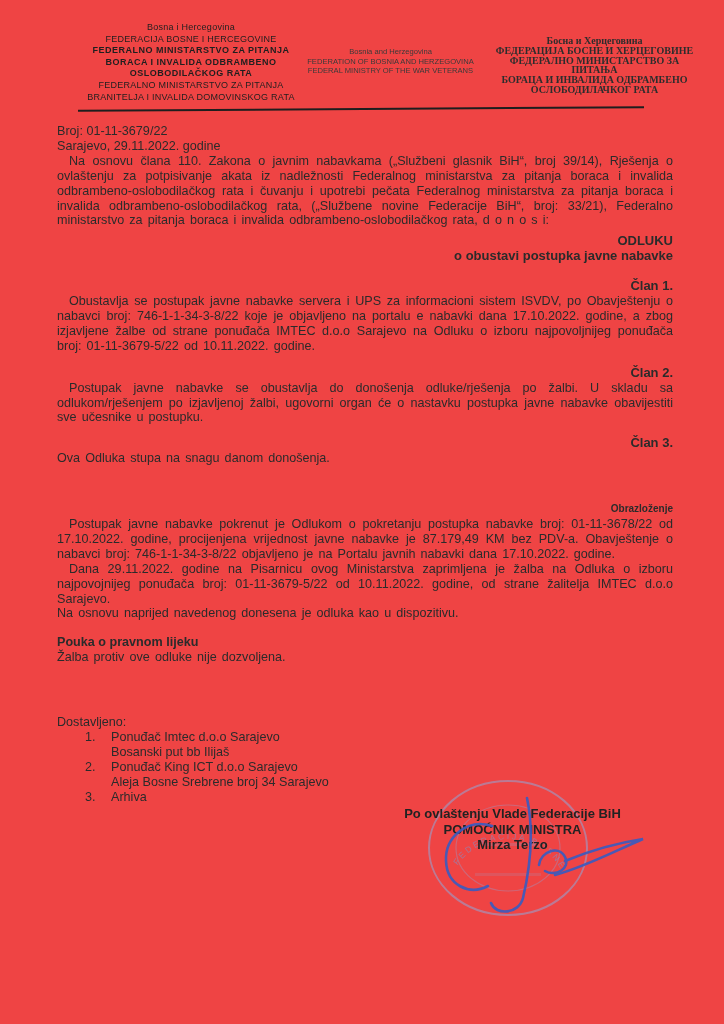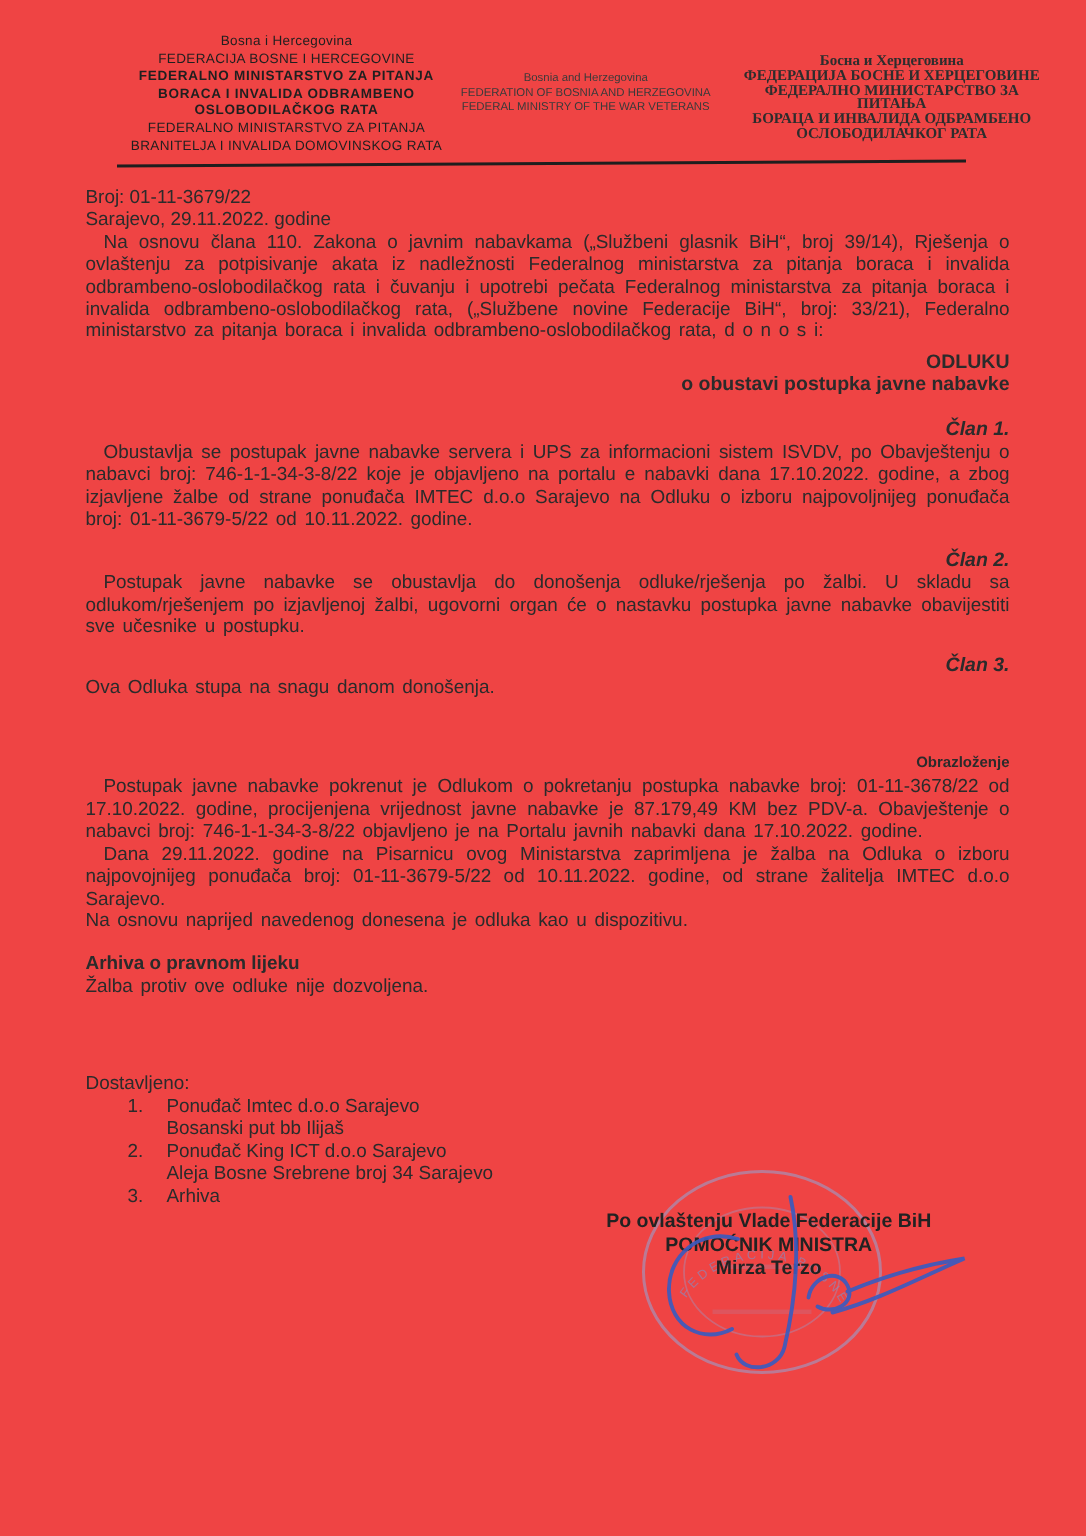--- a/index.html
+++ b/index.html
@@ -36,21 +36,21 @@
   .gap-clan2h{margin-top:12px;}
   .gap-clan2p{margin-top:7px;}
   .gap-clan3h{margin-top:11px;}
   .gap-clan3p{margin-top:10px;}
   .gap-obraz{margin-top:36px;font-size:10px;}
   .gap-p1{margin-top:10px;}
   .gap-p2{margin-top:21px;}
   .gap-p3{margin-top:16px;}
   .gap-p4{margin-top:16px;}
   .gap-pouka{margin-top:14px;}
-  .clanh{font-size:13px;font-style:italic;}
+  .clanh{font-size:13px;}
 
   
   .dost{margin-top:50px;}
   .drow{display:flex;text-align:left;}
   .dnum{width:26px;margin-left:28px;flex:none;}
   .dtext{flex:1;text-align:left;}
 
   
   .sigtext{position:absolute;left:340px;top:806px;width:345px;text-align:center;
            font-weight:700;font-size:13px;line-height:15.6px;color:#222;z-index:2;}
@@ -107,21 +107,21 @@
     <p class="gap-clan2p indent">Postupak javne nabavke se obustavlja do donošenja odluke/rješenja po žalbi. U skladu sa odlukom/rješenjem po izjavljenoj žalbi, ugovorni organ će o nastavku postupka javne nabavke obavijestiti sve učesnike u postupku.</p>
 
     <div class="center bold clanh gap-clan3h">Član 3.</div>
     <p class="gap-clan3p left">Ova Odluka stupa na snagu danom donošenja.</p>
 
     <div class="center bold gap-obraz">Obrazloženje</div>
     <p class="gap-p1 indent">Postupak javne nabavke pokrenut je Odlukom o pokretanju postupka nabavke broj: 01-11-3678/22 od 17.10.2022. godine, procijenjena vrijednost javne nabavke je 87.179,49 KM bez PDV-a. Obavještenje o nabavci broj: 746-1-1-34-3-8/22 objavljeno je na Portalu javnih nabavki dana 17.10.2022. godine.</p>
     <p class="gap-p3 indent">Dana 29.11.2022. godine na Pisarnicu ovog Ministarstva zaprimljena je žalba na Odluka o izboru najpovojnijeg ponuđača broj: 01-11-3679-5/22 od 10.11.2022. godine, od strane žalitelja IMTEC d.o.o Sarajevo.</p>
     <p class="gap-p4 left">Na osnovu naprijed navedenog donesena je odluka kao u dispozitivu.</p>
 
-    <div class="bold gap-pouka left">Arhiva o pravnom lijeku</div>
+    <div class="bold gap-pouka left">Pouka o pravnom lijeku</div>
     <p class="left">Žalba protiv ove odluke nije dozvoljena.</p>
 
     <div class="dost">
       <div class="left">Dostavljeno:</div>
       <div class="drow">
         <span class="dnum">1.</span>
         <span class="dtext">Ponuđač Imtec d.o.o Sarajevo</span>
       </div>
       <div class="drow">
         <span class="dnum"></span>

